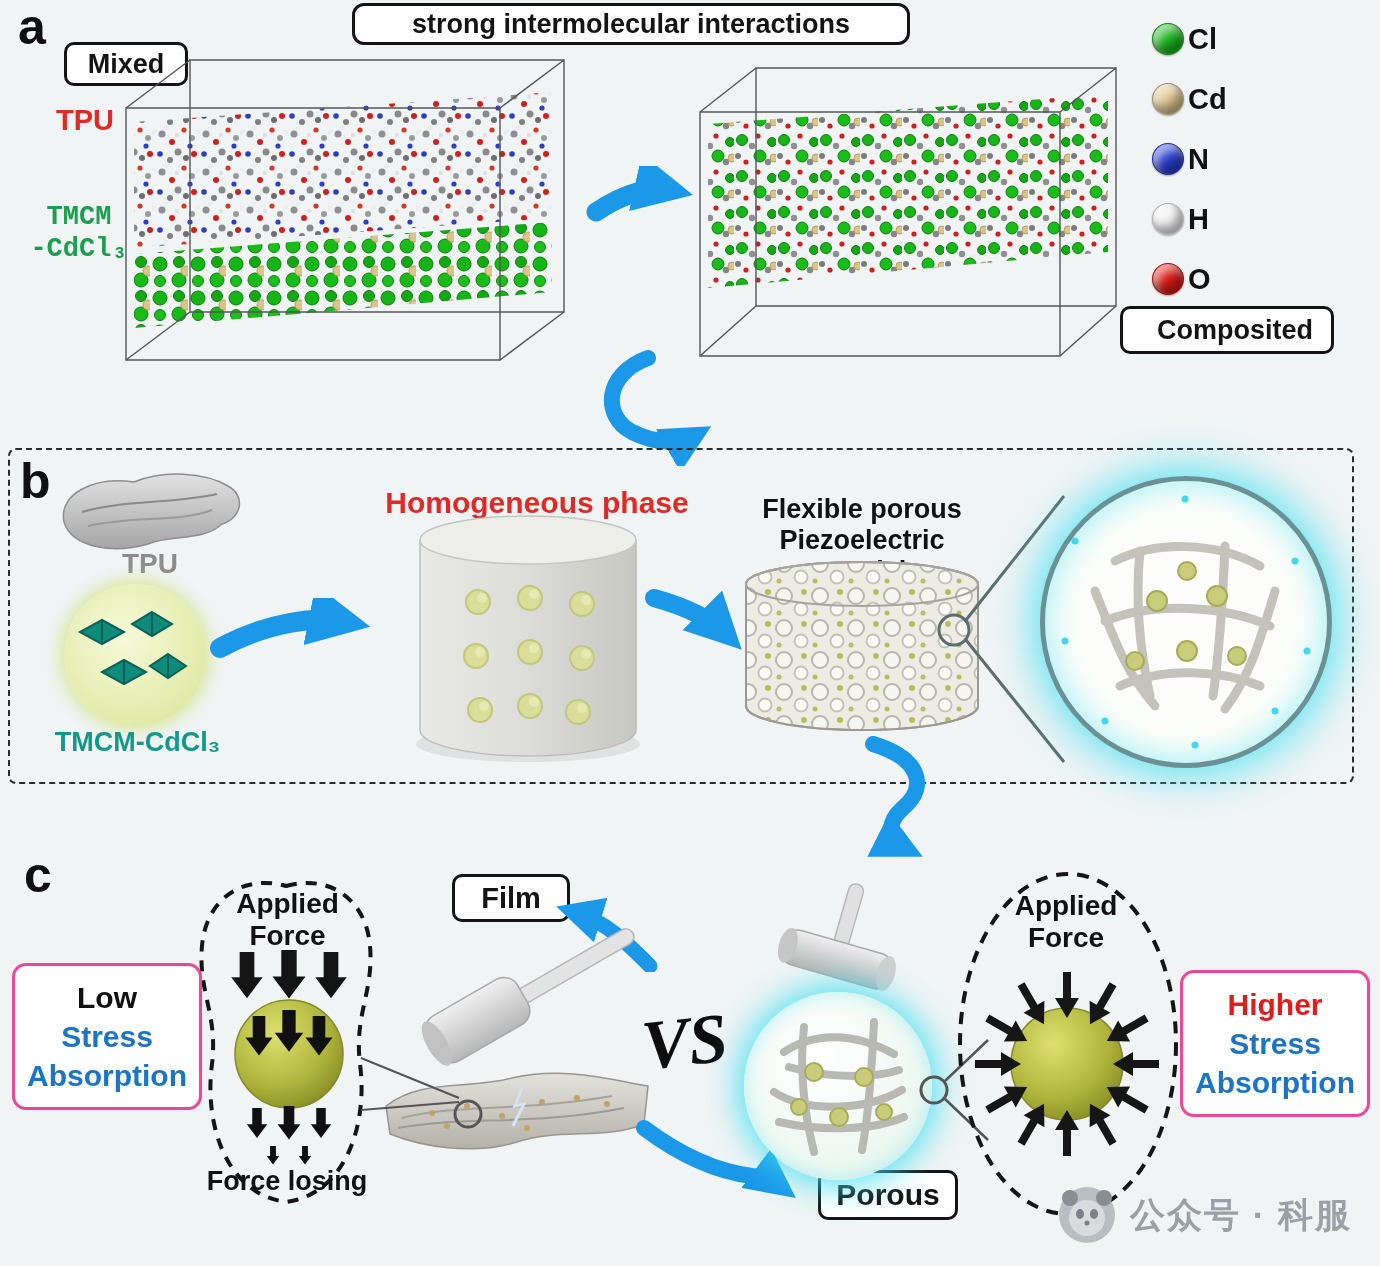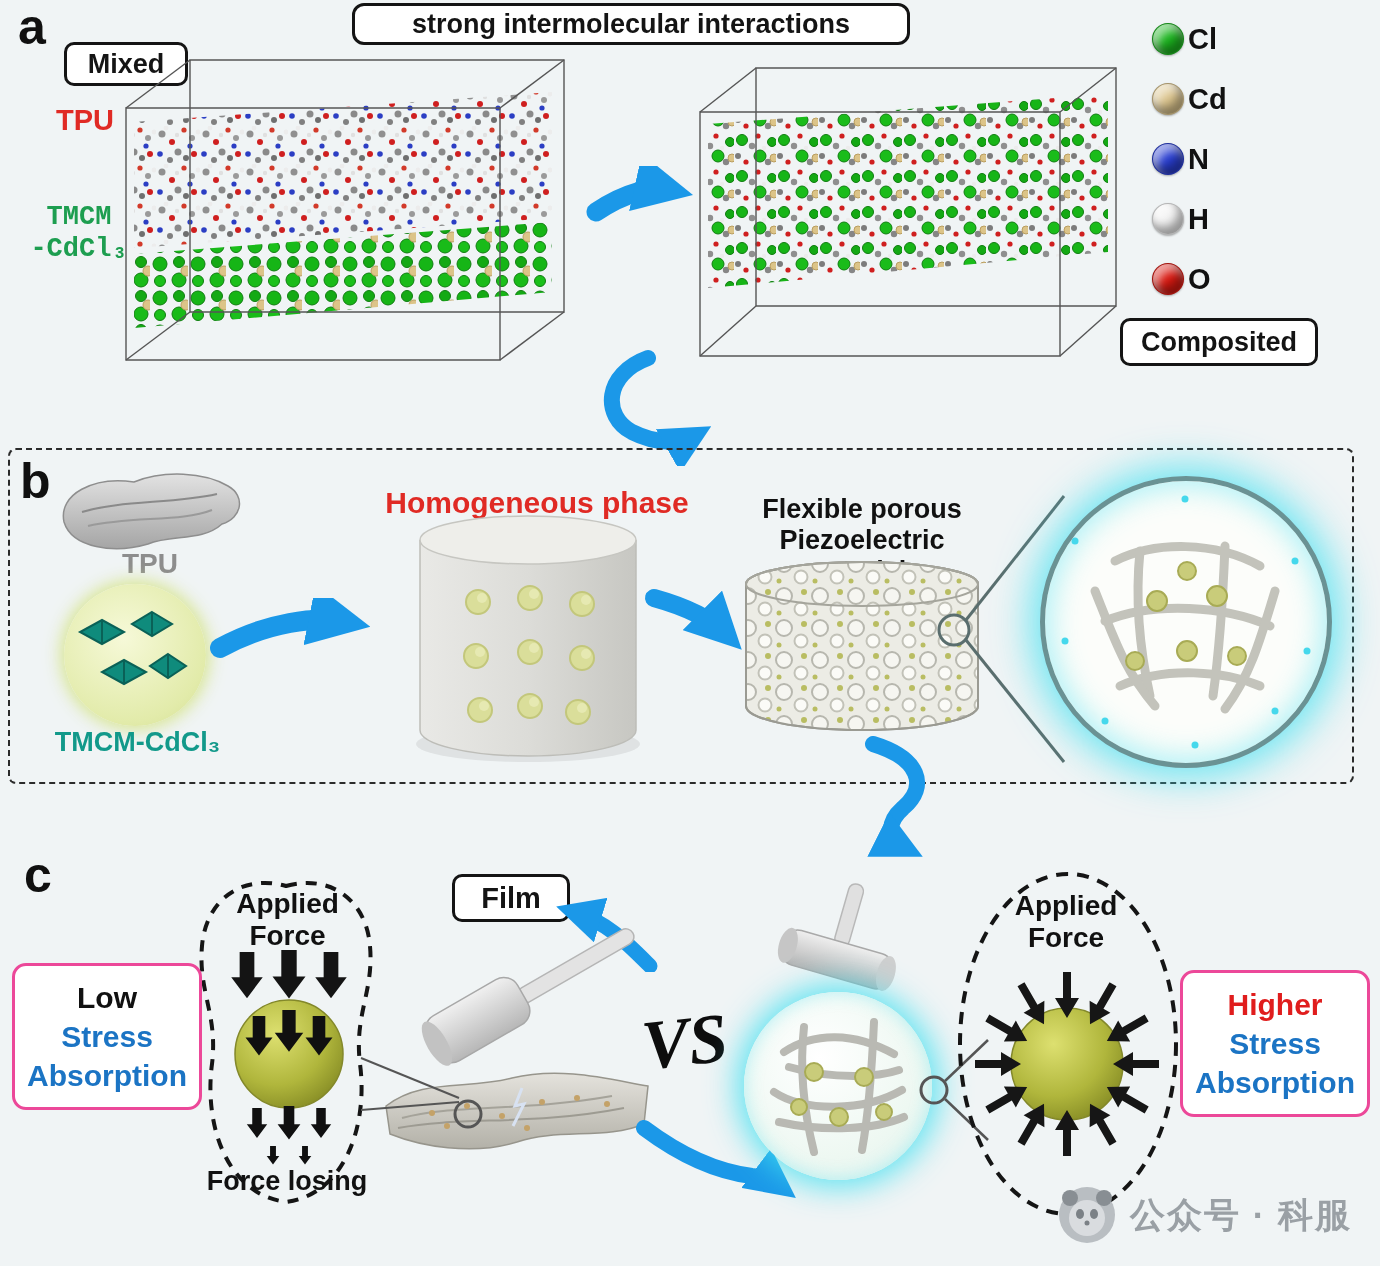--- a/index.html
+++ b/index.html
@@ -140,21 +140,21 @@
     <div class="legend-row">
       <span class="dot" style="background: rgb(242, 242, 242);"></span>
       <span class="legend-label">H</span>
     </div>
     <div class="legend-row">
       <span class="dot" style="background: rgb(217, 26, 18);"></span>
       <span class="legend-label">O</span>
     </div>
   </div>
 
-  <div class="badge" style="left:1120px;top:318px;width:192px;height:42px;font-size:27px;">Composited</div>
+  <div class="badge" style="left:1120px;top:306px;width:192px;height:42px;font-size:27px;padding-left:16px;">Composited</div>
 
   <svg class="abs" style="left:582px;top:348px;" width="150" height="118">
     <defs>
         <marker id="mh2" viewBox="0 0 10 10" refX="6" refY="5" markerWidth="3.1" markerHeight="3.1" orient="auto">
           <path d="M0,0 L10,5 L0,10 Z" fill="#1b98e8"></path>
         </marker>
       </defs>
     <path d="M66,10 C22,26 20,68 50,84 C74,96 98,96 112,88" fill="none" stroke="#1b98e8" stroke-width="16" stroke-linecap="round" marker-end="url(#mh2)"></path>
   </svg>
 
@@ -412,20 +412,21 @@
 
   <svg class="abs" style="left:634px;top:1116px;" width="172" height="92">
     <defs>
         <marker id="mh7" viewBox="0 0 10 10" refX="6" refY="5" markerWidth="3.1" markerHeight="3.1" orient="auto">
           <path d="M0,0 L10,5 L0,10 Z" fill="#1b98e8"></path>
         </marker>
       </defs>
     <path d="M10,12 C50,42 85,56 118,60 C130,61 138,64 146,70" fill="none" stroke="#1b98e8" stroke-width="16" stroke-linecap="round" marker-end="url(#mh7)"></path>
   </svg>
 
+  <div class="badge" style="left:818px;top:1170px;width:134px;height:44px;font-size:30px;">Porous</div>
 
   <svg class="abs" style="left:762px;top:878px;" width="160" height="125">
     <defs>
         <linearGradient id="hg2" x1="0" y1="0" x2="0" y2="1">
       <stop offset="0" stop-color="#efefef"></stop>
           <stop offset="1" stop-color="#b4b4b4"></stop>
         </linearGradient>
       </defs>
     <g transform="rotate(16 80 60)">
       <rect x="73" y="4" width="15" height="64" rx="7" fill="#e0e0e0" stroke="#b8b8b8" stroke-width="1.5"></rect>

